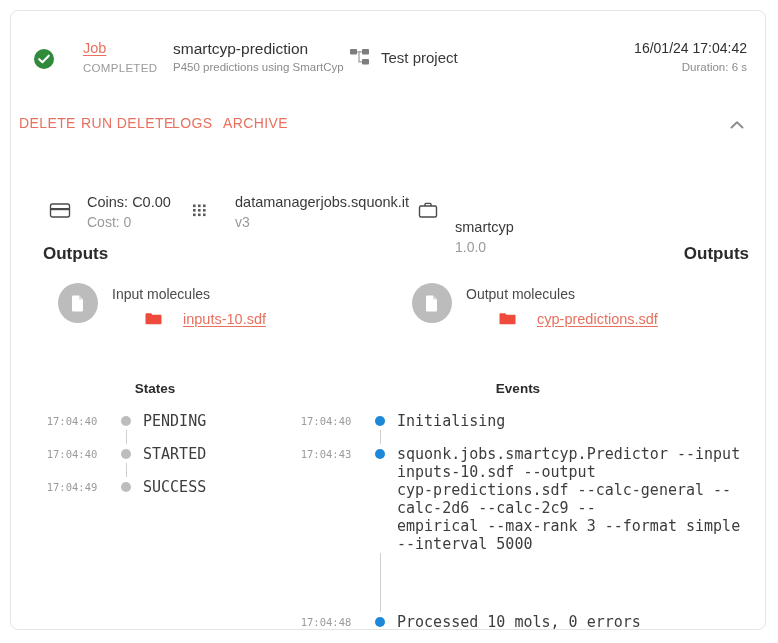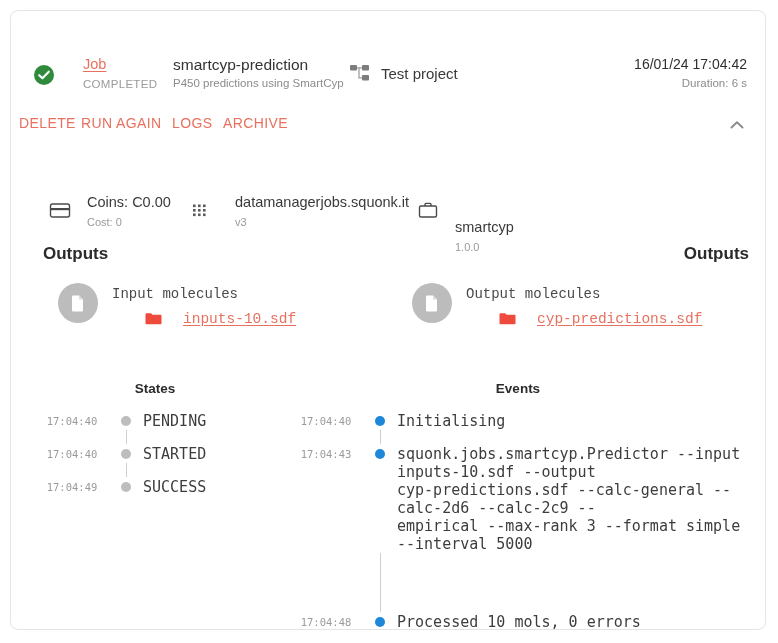--- a/index.html
+++ b/index.html
@@ -24,21 +24,21 @@
     background: #ffffff;
     border: 1px solid #e4e4e4;
     border-radius: 8px;
     box-sizing: border-box;
     overflow: hidden;
   }
 
   
   .header {
     position: absolute;
-    left: 0; top: 16px;
+    left: 0; top: 0;
     width: 100%;
     height: 80px;
   }
   .status-icon {
     position: absolute;
     left: 22px;
     top: 37px;
     width: 22px;
     height: 22px;
   }
@@ -176,21 +176,21 @@
     height: 22px;
   }
   .meta-text { position: absolute; left: 0; top: 0; }
   .meta-main {
     font-size: 14.5px;
     color: #3a3a3a;
     line-height: 19px;
     white-space: nowrap;
   }
   .meta-sub {
-    font-size: 11px;
+    font-size: 14px;
     color: #9a9a9a;
     line-height: 16px;
     margin-top: 2px;
     white-space: nowrap;
   }
   .meta-coins { left: 38px; }
   .meta-coins .meta-text { left: 38px; }
   .meta-image { left: 178px; }
   .meta-image .meta-text { left: 46px; }
   .meta-app { left: 406px; }
@@ -201,21 +201,21 @@
   .io-inputs { left: 24px; width: 340px; }
   .io-outputs { left: 378px; width: 360px; text-align: right; }
 
   .io-heading {
     font-size: 17px;
     font-weight: bold;
     color: #2b2b2b;
     line-height: 22px;
     margin: 0 0 18px 8px;
   }
-  .io-item { position: relative; height: 60px; font-family: Liberation Mono, monospace; }
+  .io-item { position: relative; height: 60px; }
   .io-avatar {
     position: absolute;
     left: 23px;
     top: 0;
     width: 40px;
     height: 40px;
     border-radius: 50%;
     background: #bcbcbc;
     display: flex;
     align-items: center;
@@ -357,21 +357,21 @@
     <div class="project-name">Test project</div>
 
     <div class="time-block">
       <div class="time-main">16/01/24 17:04:42</div>
       <div class="time-sub">Duration: 6 s</div>
     </div>
   </div>
 
   <div class="toolbar">
     <button class="tb-btn tb-0">DELETE</button>
-    <button class="tb-btn tb-1">RUN AGAIN</button>
+    <button class="tb-btn tb-1">RUN DELETE</button>
     <button class="tb-btn tb-2">LOGS</button>
     <button class="tb-btn tb-3">ARCHIVE</button>
 
     <span class="collapse-btn">
       <svg width="24" height="24" viewBox="0 0 24 24">
         <path d="M6.5 14.5 L12 9.2 L17.5 14.5" fill="none" stroke="#8d8d8d" stroke-width="1.9" stroke-linecap="round" stroke-linejoin="round"></path>
       </svg>
     </span>
   </div>
 

